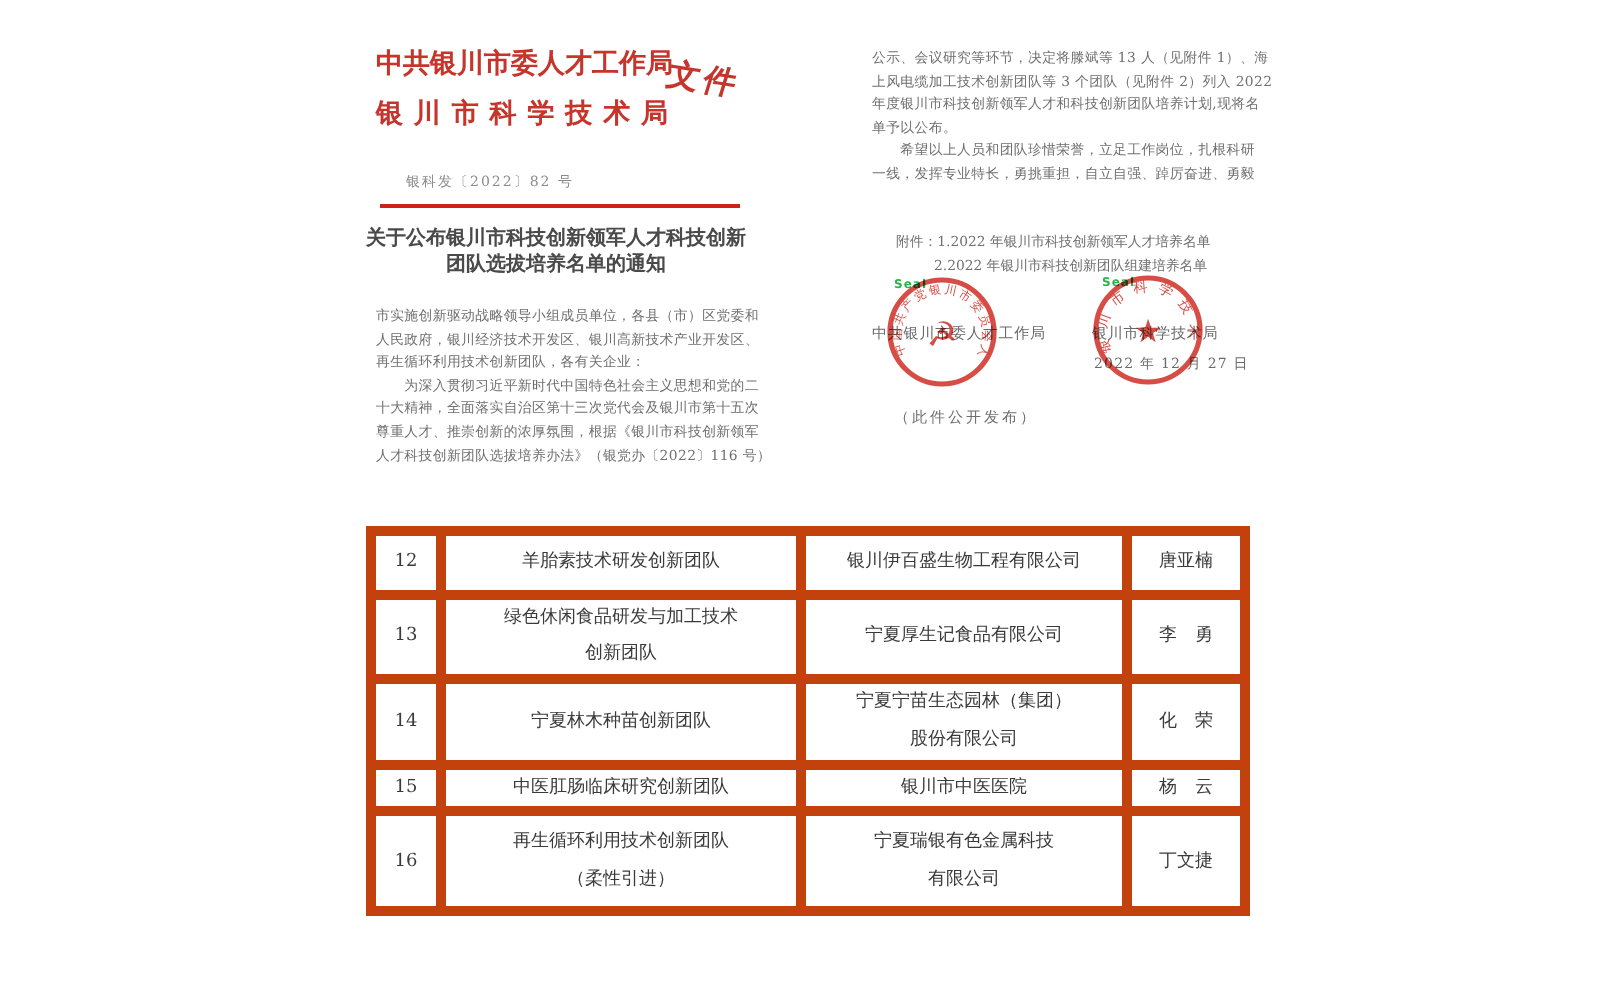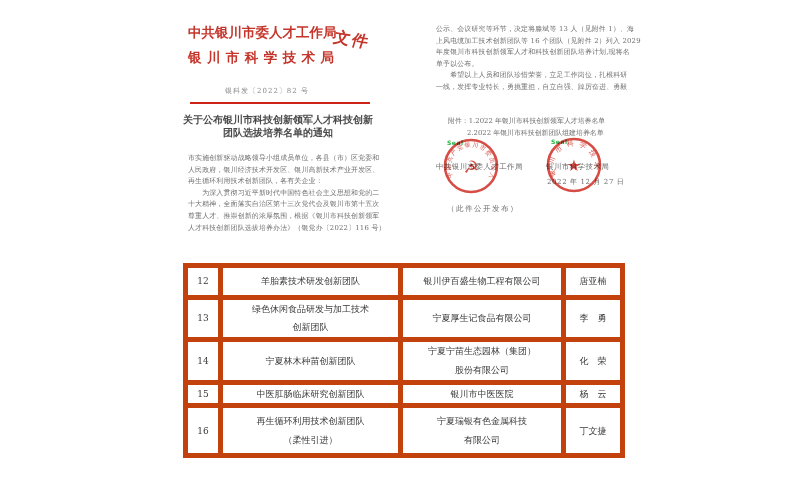--- a/index.html
+++ b/index.html
@@ -3,21 +3,21 @@
 <meta charset="utf-8">
 <style>
   html,body{margin:0;padding:0;background:#fff;}
   .canvas{position:relative;width:800px;height:500px;background:#ffffff;overflow:hidden;
           font-family:"DejaVu Serif","Liberation Serif",serif;}
   
   .agency{position:absolute;left:188px;top:20px;width:146px;color:#c5352b;font-weight:bold;}
   .agency .ln{font-size:13.5px;line-height:25px;text-align:justify;text-align-last:justify;white-space:nowrap;display:block;width:100%;}
   .file-word{position:absolute;left:334px;top:27px;color:#c5352b;font-weight:bold;font-size:16px;
              letter-spacing:2px;transform:rotate(9deg) skewX(-8deg);transform-origin:left center;white-space:nowrap;}
-  .docnum{position:absolute;left:176px;top:86px;width:182px;text-align:center;font-size:7px;color:#8a8a8a;letter-spacing:1px;}
+  .docnum{position:absolute;left:203px;top:86px;width:182px;font-size:7px;color:#8a8a8a;letter-spacing:1px;}
   .red-rule{position:absolute;left:190px;top:102px;width:180px;height:2px;background:#cc2218;}
   .doc-title{position:absolute;left:173px;top:113px;width:210px;text-align:center;font-weight:bold;
              font-size:10px;line-height:13px;color:#4a4a4a;white-space:pre-line;}
   .body-block{position:absolute;font-size:6.9px;color:#6f6f6f;letter-spacing:0.2px;}
   .body-block .bl{line-height:11.6px;white-space:nowrap;}
   #body-left{left:188px;top:153px;width:182px;}
   
   #body-right{left:436px;top:24px;width:204px;}
   .attach{position:absolute;left:436px;top:116px;font-size:6.9px;color:#6f6f6f;}
   .attach .a1{padding-left:12px;line-height:11.7px;white-space:nowrap;}
@@ -66,21 +66,21 @@
     <div class="bl">人民政府，银川经济技术开发区、银川高新技术产业开发区、</div>
     <div class="bl">再生循环利用技术创新团队，各有关企业：</div>
     <div class="bl">　　为深入贯彻习近平新时代中国特色社会主义思想和党的二</div>
     <div class="bl">十大精神，全面落实自治区第十三次党代会及银川市第十五次</div>
     <div class="bl">尊重人才、推崇创新的浓厚氛围，根据《银川市科技创新领军</div>
     <div class="bl">人才科技创新团队选拔培养办法》（银党办〔2022〕116 号）</div>
   </div>
 
   <div class="body-block" id="body-right">
     <div class="bl">公示、会议研究等环节，决定将滕斌等 13 人（见附件 1）、海</div>
-    <div class="bl">上风电缆加工技术创新团队等 16 个团队（见附件 2）列入 2029</div>
+    <div class="bl">上风电缆加工技术创新团队等 3 个团队（见附件 2）列入 2022</div>
     <div class="bl">年度银川市科技创新领军人才和科技创新团队培养计划,现将名</div>
     <div class="bl">单予以公布。</div>
     <div class="bl">　　希望以上人员和团队珍惜荣誉，立足工作岗位，扎根科研</div>
     <div class="bl">一线，发挥专业特长，勇挑重担，自立自强、踔厉奋进、勇毅</div>
   </div>
 
   <div class="attach">
     <div class="a1">附件：1.2022 年银川市科技创新领军人才培养名单</div>
     <div class="a2">2.2022 年银川市科技创新团队组建培养名单</div>
   </div>

